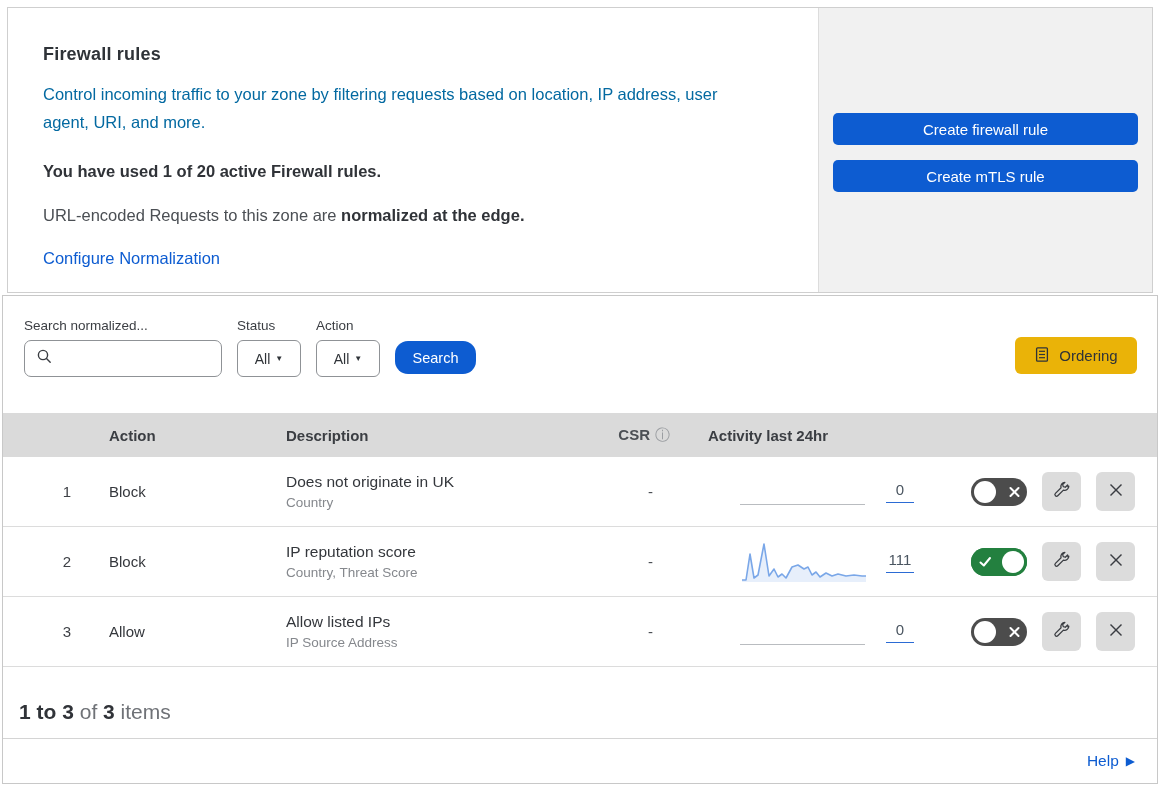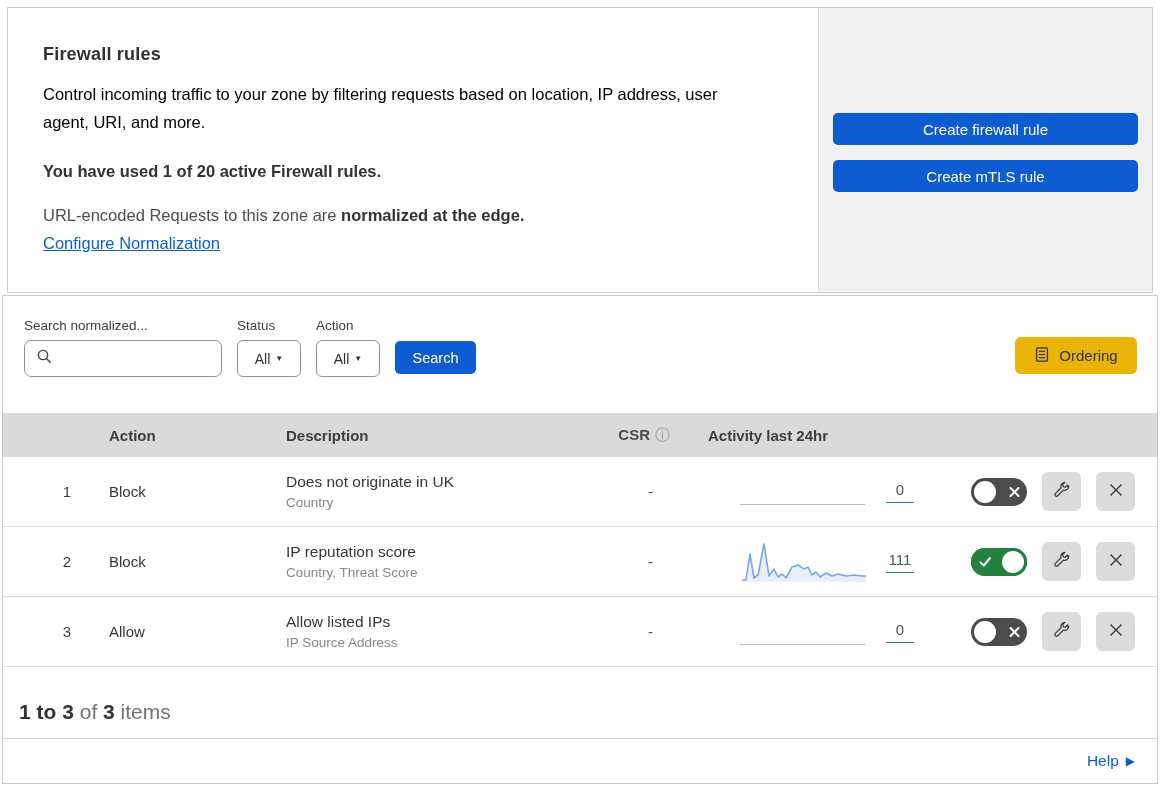--- a/index.html
+++ b/index.html
@@ -6,26 +6,26 @@
   html,body { width:1161px; height:791px; background:#fff;
     font-family:"Liberation Sans","DejaVu Sans",sans-serif; color:#3b3e43; }
 
   .page { position:relative; width:1161px; height:791px; }
 
   
   .top-card { position:absolute; left:7px; top:7px; width:1146px; height:286px;
     background:#fff; border:1px solid #cfcfcf; display:flex; }
   .top-left { flex:1; padding:36px 40px 0 35px; }
   .top-left h1 { font-size:18px; font-weight:600; color:#2f3338; letter-spacing:.2px; }
-  .desc { margin-top:15px; font-size:16.5px; line-height:28px; color:#000000; max-width:720px; }
+  .desc { margin-top:15px; font-size:16.5px; line-height:28px; color:#0369a1; max-width:720px; }
   .usage { margin-top:26px; font-size:16.5px; font-weight:700; color:#303338; }
   .norm { margin-top:25px; font-size:16.5px; color:#4b4f54; }
   .norm strong { color:#303338; }
-  .link { display:inline-block; margin-top:9px; font-size:16.5px; color:#0d5cd1;
-    text-decoration:underline; cursor:pointer; }
+  .link { display:inline-block; margin-top:24px; font-size:16.5px; color:#0d5cd1;
+    cursor:pointer; }
   .top-right { width:334px; background:#f1f1f1; border-left:1px solid #dcdcdc;
     padding-top:105px; }
   .btn-primary { display:block; width:305px; height:32px; margin:0 auto 15px auto;
     background:#0d5cd1; color:#fff; border:none; border-radius:5px;
     font-size:15px; font-family:inherit; cursor:pointer; }
 
   
   .main-card { position:absolute; left:2px; top:295px; width:1156px; height:489px;
     background:#fff; border:1px solid #c8c8c8; display:flex; flex-direction:column; }
 
@@ -33,21 +33,21 @@
   .filter-bar { height:117px; padding:22px 20px 0 21px; display:flex; align-items:flex-start; }
   .fgroup { display:flex; flex-direction:column; margin-right:15px; }
   .fgroup label { font-size:13.5px; color:#3b3e43; margin-bottom:7px; }
   .search-box { width:198px; height:37px; border:1px solid #8f9296; border-radius:7px;
     display:flex; align-items:center; padding-left:11px; background:#fff; cursor:text; }
   .select-box { width:64px; height:37px; border:1px solid #8f9296; border-radius:6px;
     display:flex; align-items:center; justify-content:center; gap:5px; background:#fff;
     font-size:14px; color:#2f3338; cursor:pointer; }
   .caret { font-size:8px; color:#2f3338; }
   .btn-search { height:33px; width:81px; margin-top:23px; background:#0d5cd1; color:#fff;
-    border:none; border-radius:5px; font-size:14.5px; font-family:inherit; cursor:pointer; }
+    border:none; border-radius:13px; font-size:14.5px; font-family:inherit; cursor:pointer; }
   .spacer { flex:1; }
   .btn-ordering { height:37px; width:122px; margin-top:19px; background:#eab308;
     border:none; border-radius:6px; font-size:15px; color:#2f3338; font-family:inherit;
     display:flex; align-items:center; justify-content:center; gap:9px; cursor:pointer; }
 
   
   .grid-row { display:grid; grid-template-columns:88px 177px 300px 110px 240px 1fr;
     align-items:center; }
   .thead { height:44px; background:#dadada; font-weight:600; font-size:15px; color:#3b3e43; }
   .thead .c-csr { text-align:right; padding-right:8px; }

